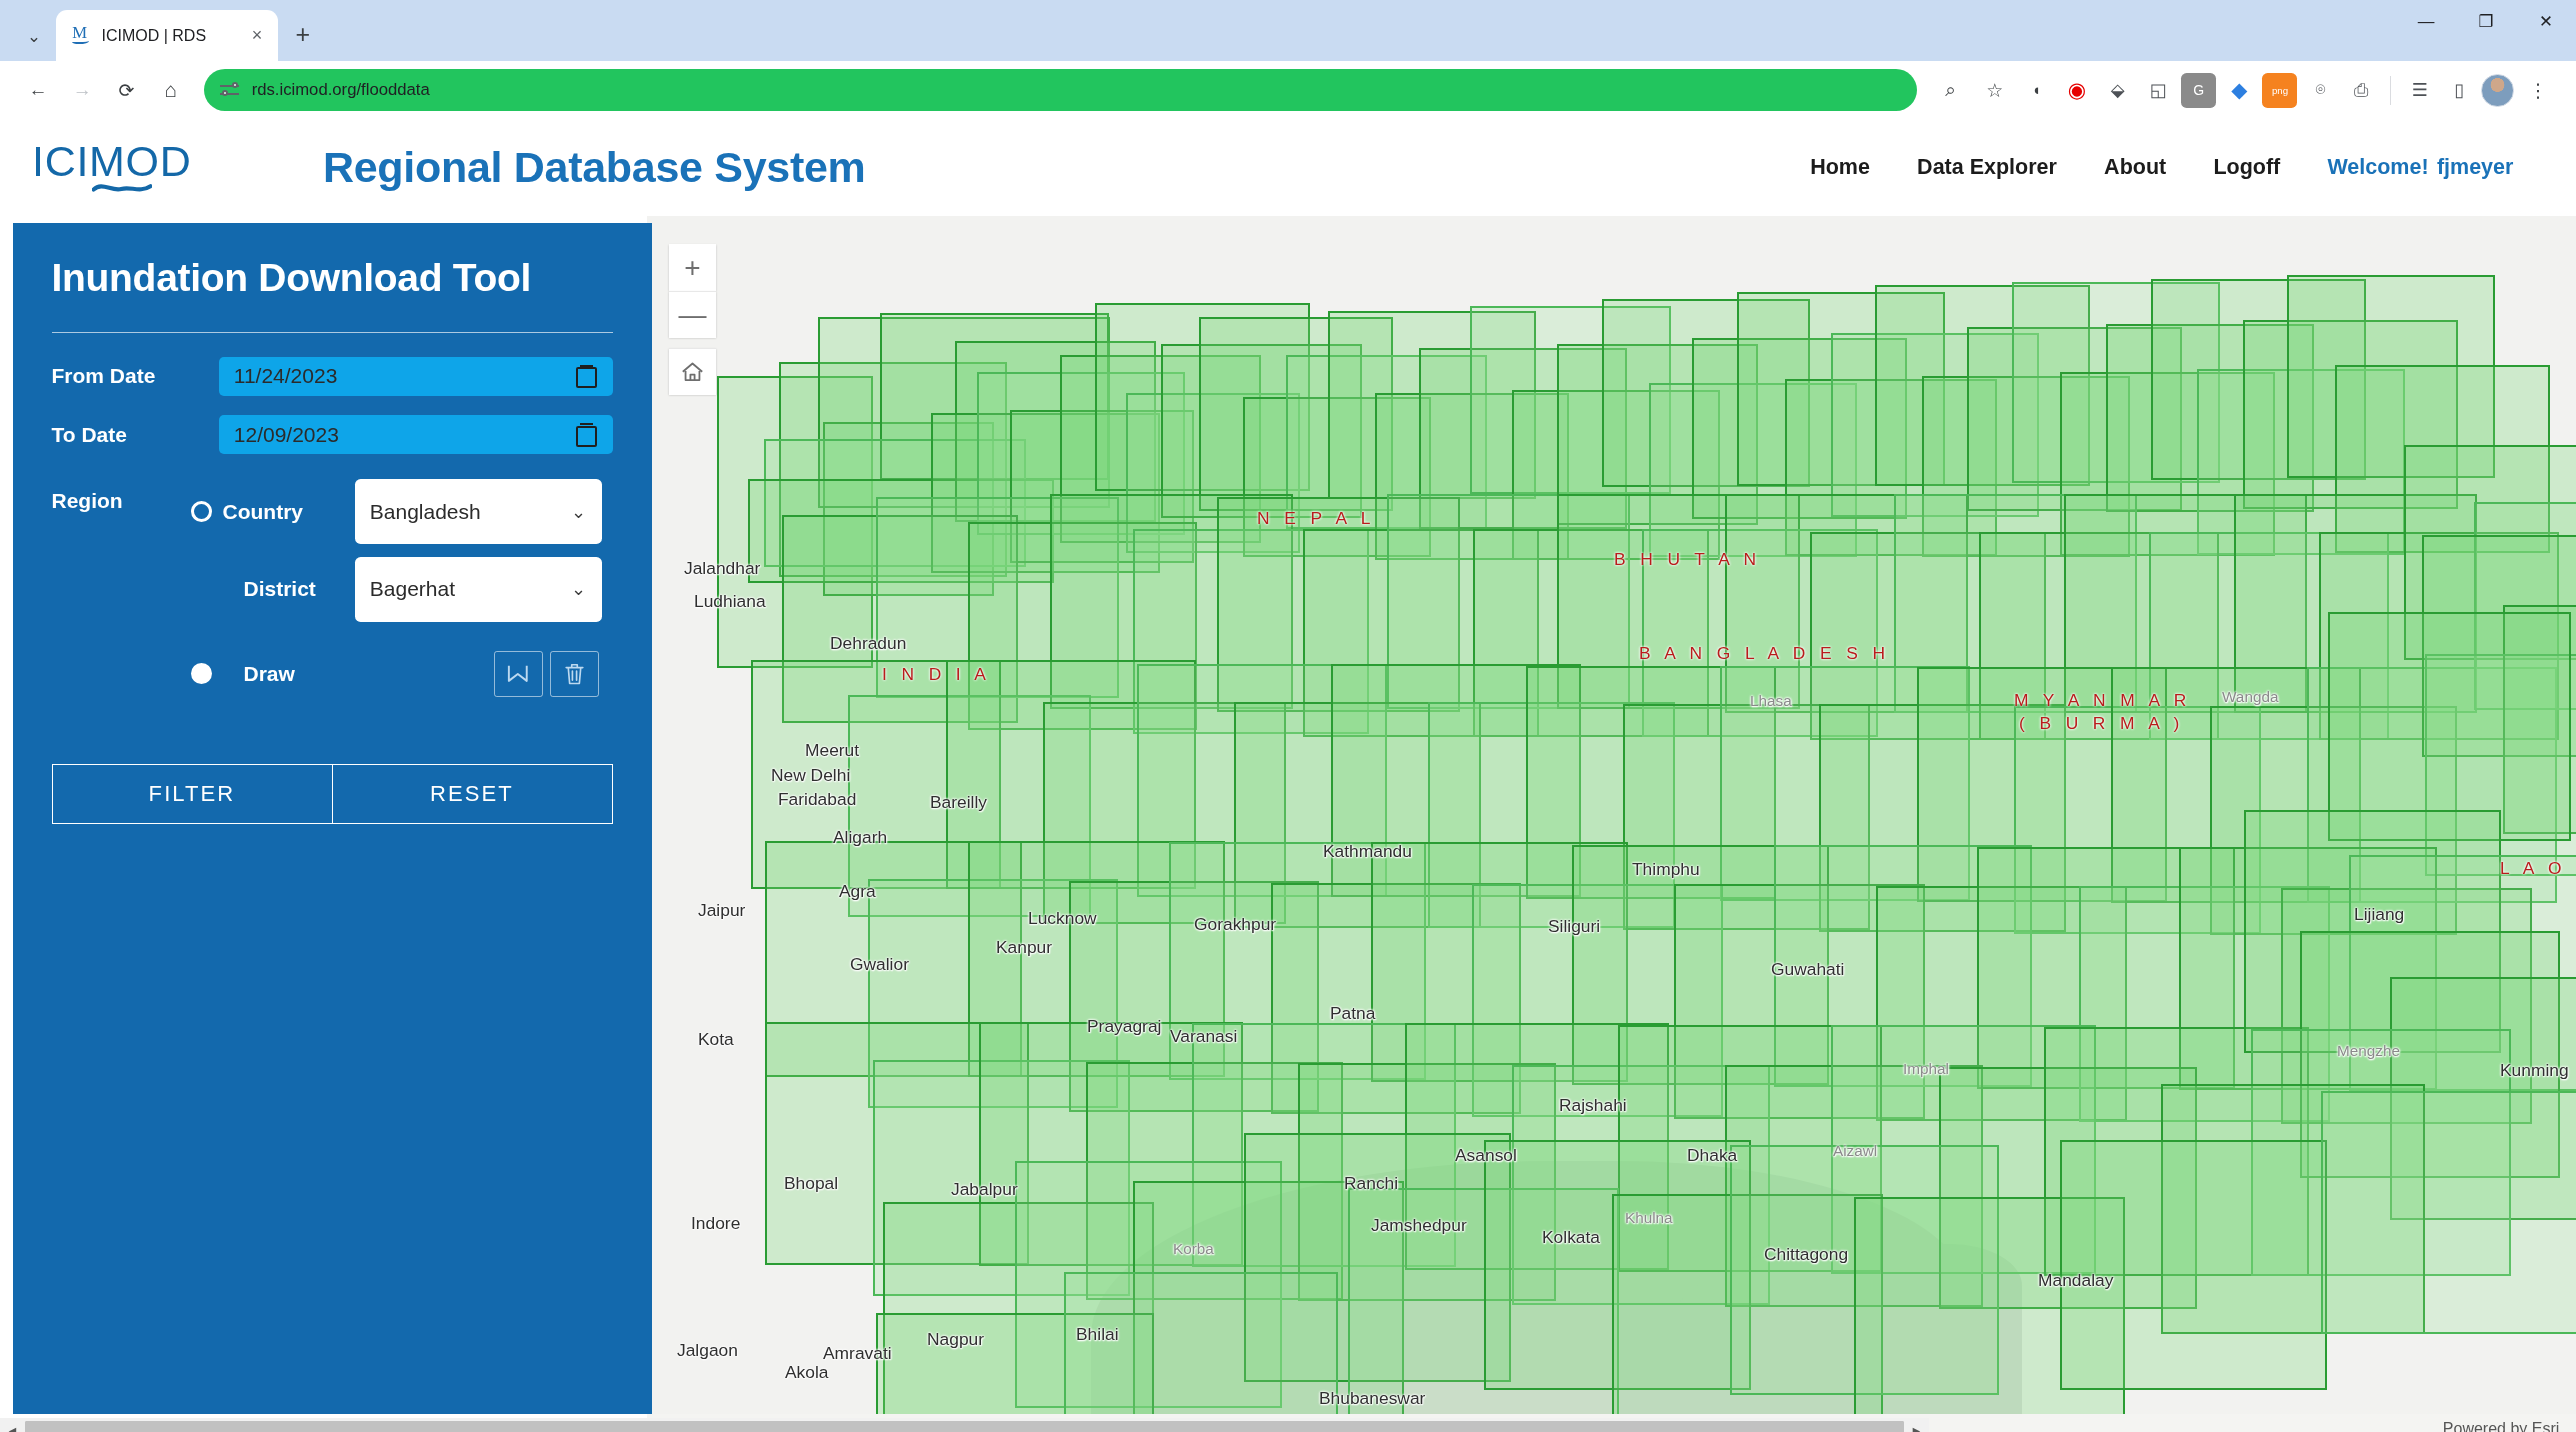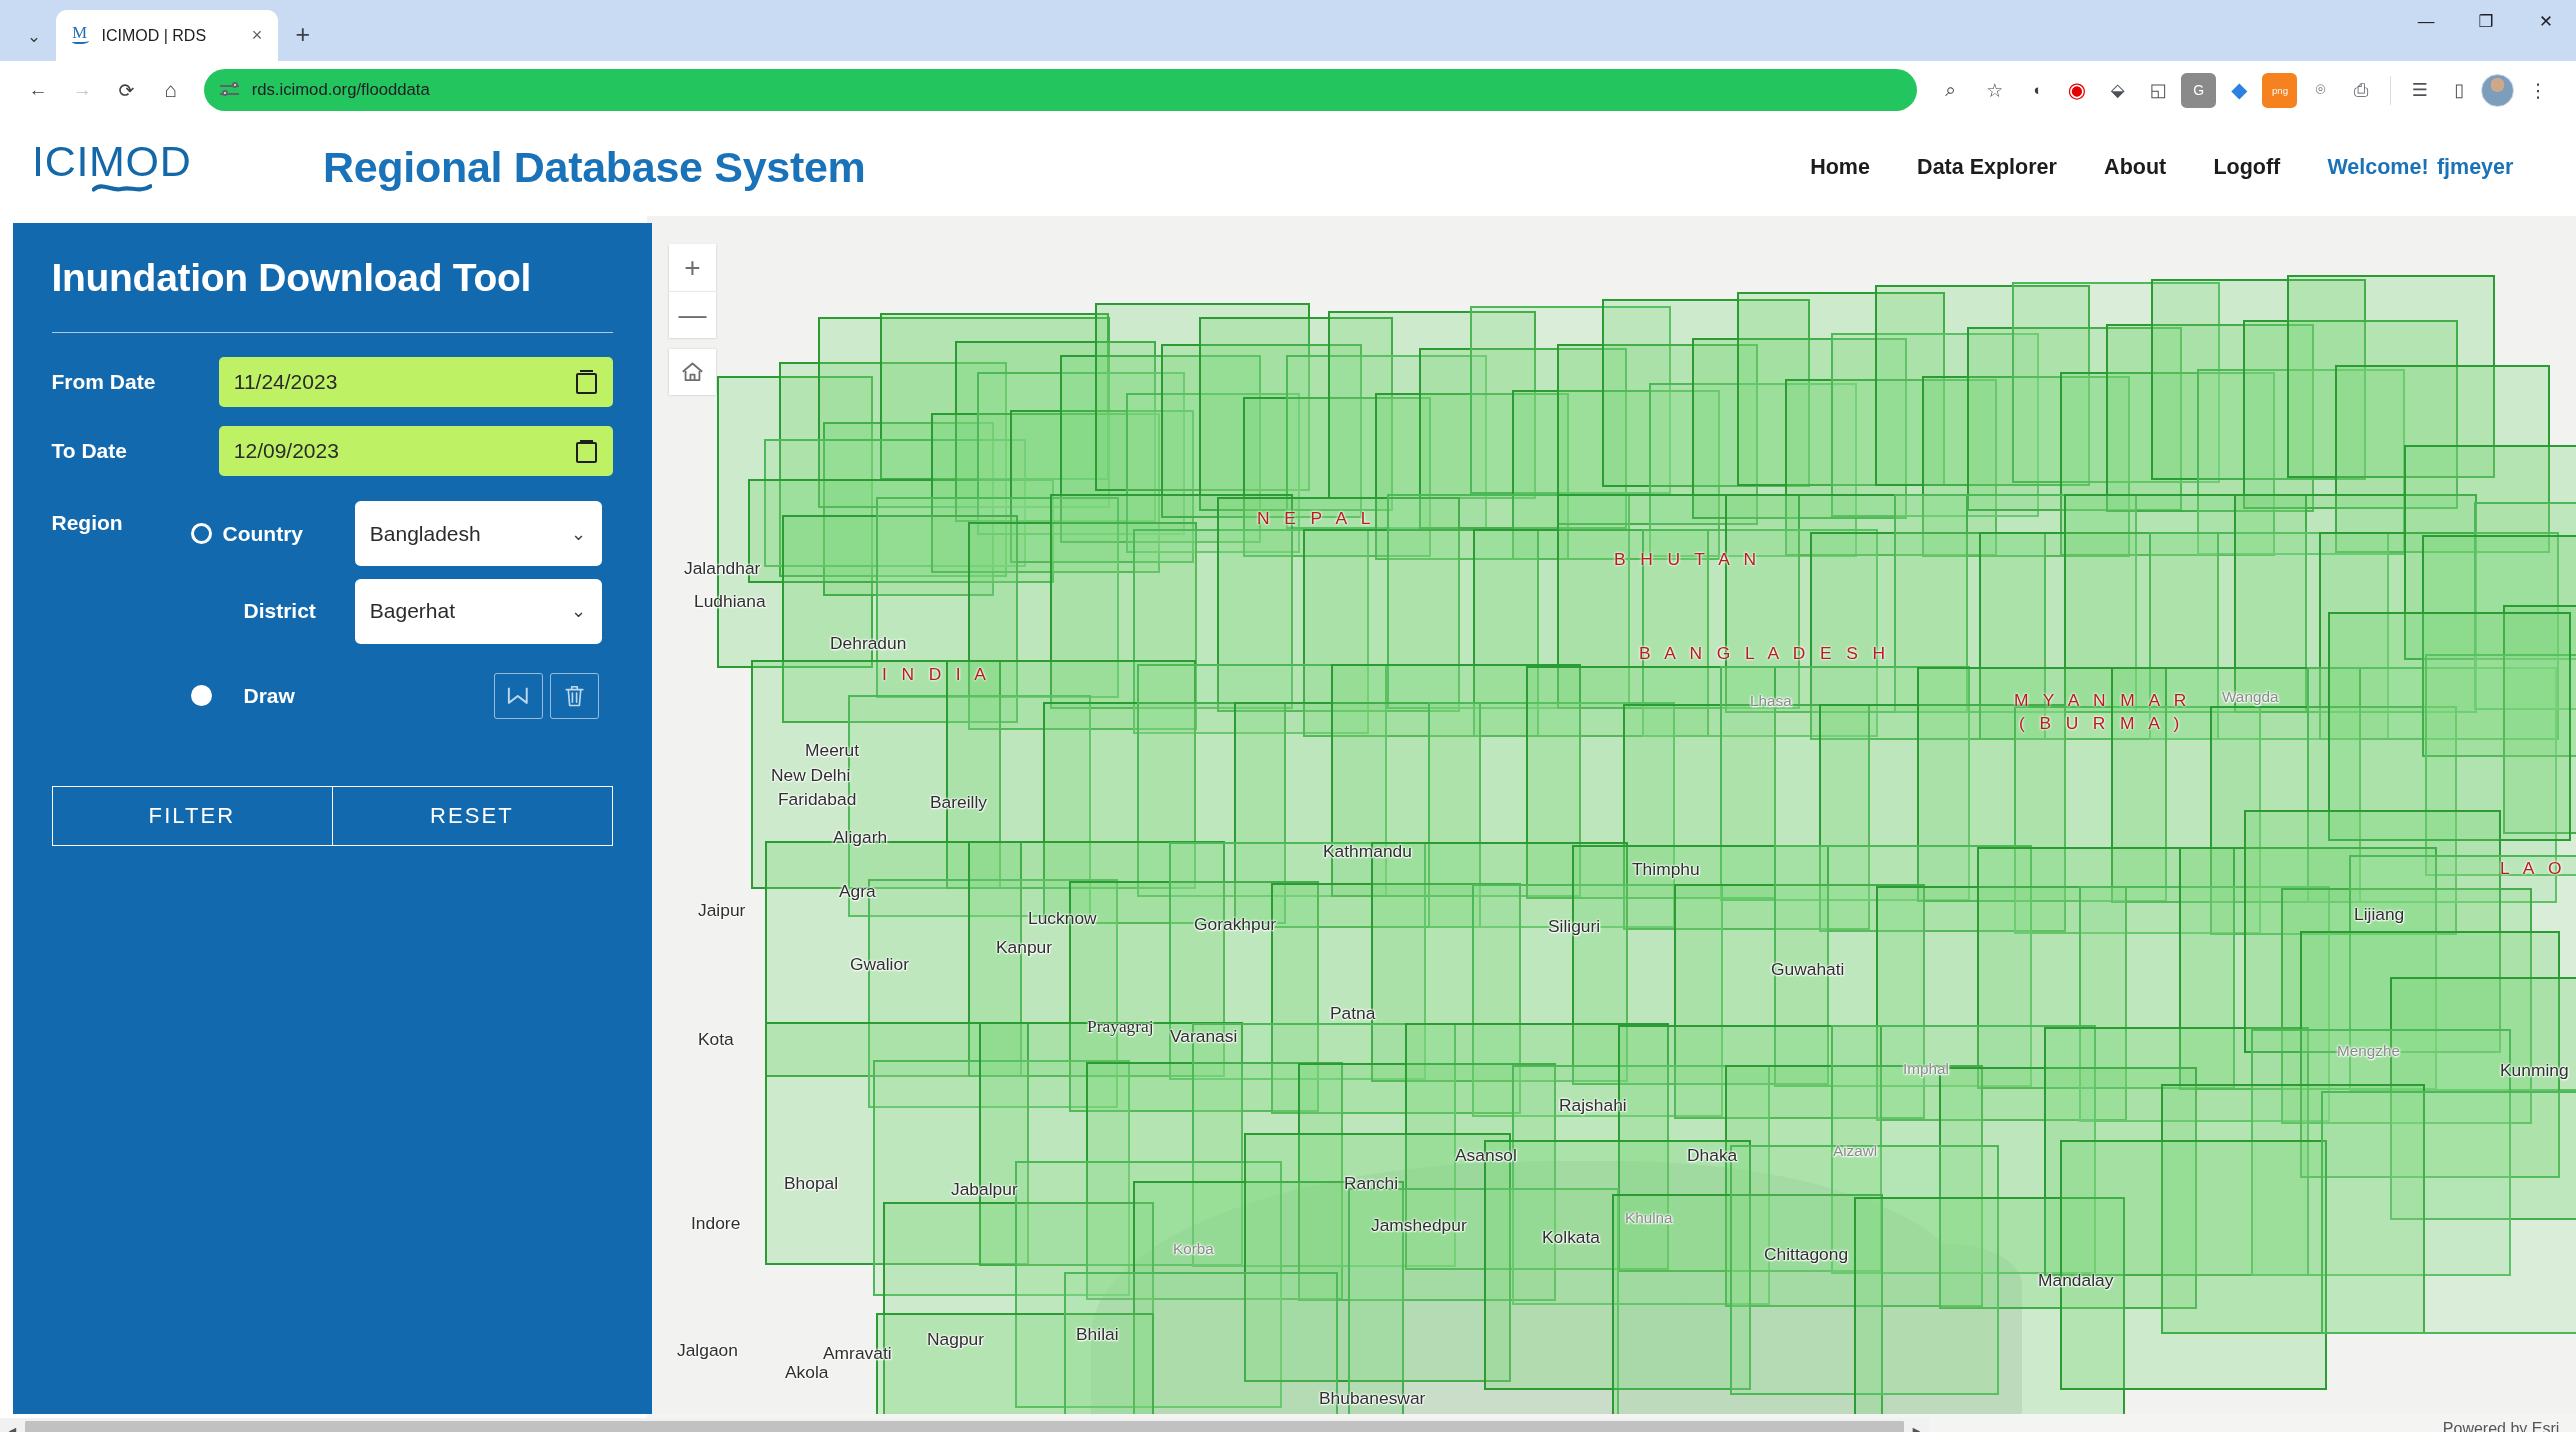--- a/index.html
+++ b/index.html
@@ -174,21 +174,21 @@
   .sidebar {
     position: absolute; left: 12.5px; top: 7px; width: 639px; height: 1191px;
     background: #1369ad; color: #fff; padding: 33px 39px 0 39px; z-index: 70;
   }
   .sb-title { font-size: 39px; font-weight: bold; letter-spacing: -0.3px; }
   .sb-rule { height: 1.4px; background: rgba(255,255,255,.65); margin: 32px 0 23.6px 0; }
 
   .frow { display: flex; align-items: center; margin-bottom: 19.4px; }
   .flabel { font-size: 21px; font-weight: bold; width: 167px; flex: 0 0 167px; }
   .dateinput {
-    flex: 1; height: 50px; background: #bef264; border-radius: 4.9px;
+    flex: 1; height: 39px; background: #0ea5e9; border-radius: 4.9px;
     display: flex; align-items: center; padding: 0 15.3px;
   }
   .dateinput .val { font-size: 21px; color: #2b2b2b; }
   .cal-ico {
     margin-left: auto; width: 21px; height: 23.6px; position: relative; flex: 0 0 21px;
   }
   .cal-ico .b {
     position: absolute; inset: 2.8px 0 0 0; border: 2.8px solid #1f1f1f; border-radius: 2.1px;
   }
   .cal-ico .t {
@@ -471,21 +471,21 @@
             <div class="city" style="left: 349px; top: 721px;">Kanpur</div>
             <div class="city" style="left: 203px; top: 738px;">Gwalior</div>
             <div class="city" style="left: 47px; top: 375px;">Ludhiana</div>
             <div class="city" style="left: 37px; top: 342px;">Jalandhar</div>
             <div class="city" style="left: 547px; top: 698px;">Gorakhpur</div>
             <div class="city" style="left: 676px; top: 625px;">Kathmandu</div>
             <div class="city" style="left: 985px; top: 643px;">Thimphu</div>
             <div class="city" style="left: 901px; top: 700px;">Siliguri</div>
             <div class="city sm" style="left: 1103px; top: 476px;">Lhasa</div>
             <div class="city sm" style="left: 1575px; top: 472px;">Wangda</div>
-            <div class="city" style="left: 440px; top: 800px; font-family: Liberation Serif, serif;">Prayagraj</div>
+            <div class="city" style="left: 440px; top: 800px;">Prayagraj</div>
             <div class="city" style="left: 523px; top: 810px;">Varanasi</div>
             <div class="city" style="left: 683px; top: 787px;">Patna</div>
             <div class="city" style="left: 1124px; top: 743px;">Guwahati</div>
             <div class="city" style="left: 912px; top: 879px;">Rajshahi</div>
             <div class="city" style="left: 1040px; top: 929px;">Dhaka</div>
             <div class="city" style="left: 808px; top: 929px;">Asansol</div>
             <div class="city" style="left: 697px; top: 957px;">Ranchi</div>
             <div class="city" style="left: 724px; top: 999px;">Jamshedpur</div>
             <div class="city" style="left: 895px; top: 1011px;">Kolkata</div>
             <div class="city sm" style="left: 978px; top: 993px;">Khulna</div>

